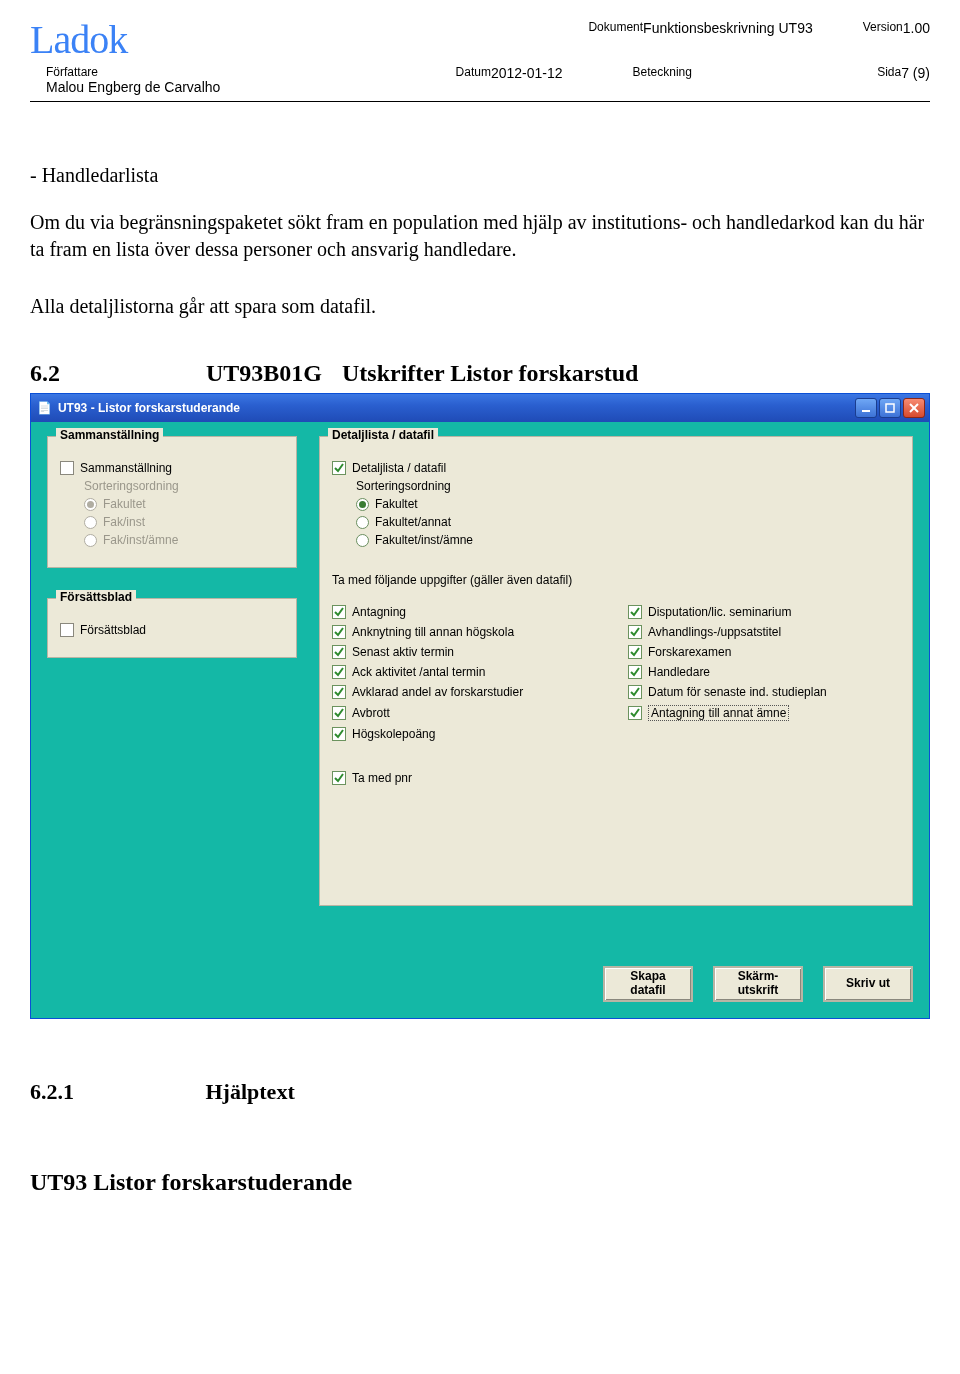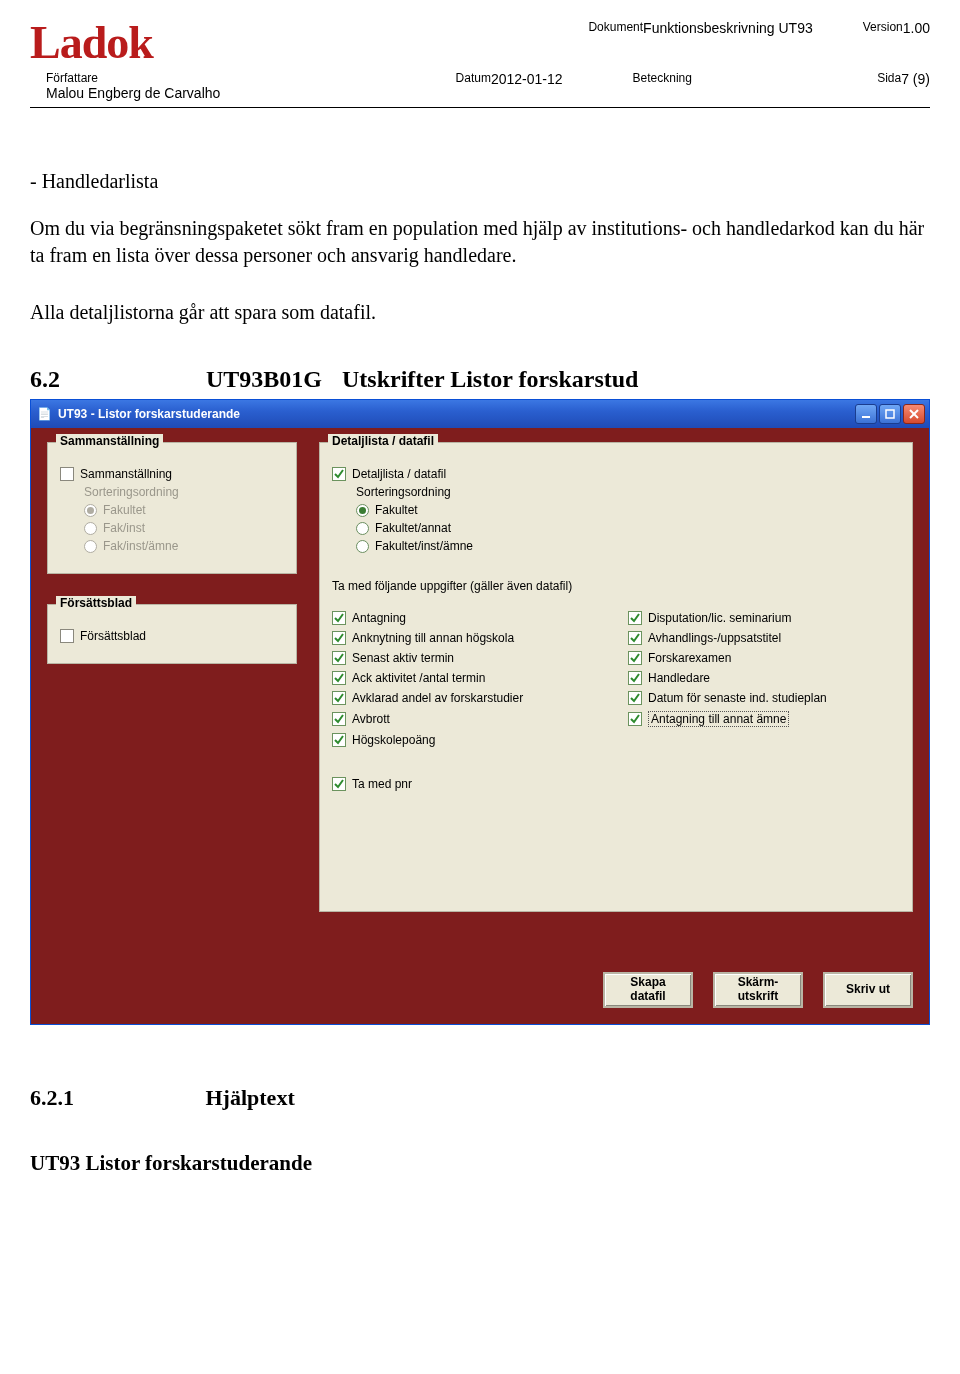--- a/index.html
+++ b/index.html
@@ -1,47 +1,47 @@
 <!DOCTYPE html>
 <html><head>
 <meta charset="utf-8">
 <style>
   * { box-sizing: border-box; margin: 0; padding: 0; }
   body { font-family: Arial, sans-serif; background: #fff; color: #000; width: 960px; }
   .page { padding: 16px 30px 40px 30px; }
   .header { display: flex; justify-content: space-between; align-items: flex-start; }
-  .logo { font-family: "Times New Roman", serif; font-weight: bold; font-size: 46px; color: #b91c1c; letter-spacing: -1px; }
+  .logo { font-family: "Times New Roman", serif; font-weight: normal; font-size: 40px; color: #3b82f6; letter-spacing: -1px; }
   .header-right { display: flex; gap: 50px; font-size: 13px; margin-top: 4px; }
   .hr-col { display: flex; flex-direction: row; }
   .hr-label { font-size: 12px; }
   .hr-val { font-size: 14px; }
   .hr-val.right { text-align: right; }
   .author-row { display: flex; justify-content: space-between; font-size: 13px; margin-top: 2px; margin-left: 16px; }
   .ar-left .hr-label, .ar-left .hr-val { display: block; }
   .ar-mid { display: flex; gap: 70px; margin-left: 50px; }
   .hr-line { border: none; border-top: 1.5px solid #000; margin: 6px 0 20px 0; }
   .body-text { font-family: "Times New Roman", serif; font-size: 20px; margin: 20px 0; line-height: 1.35; }
   .body-text.h { margin-top: 60px; }
   .section-h { font-family: "Times New Roman", serif; font-weight: bold; font-size: 24px; margin-top: 40px; }
   .section-h span { display: inline-block; }
   .section-h .num { width: 170px; }
   .section-h .sub { width: 130px; }
   .section-sub { font-family: "Times New Roman", serif; font-weight: bold; font-size: 22px; margin-top: 60px; }
   .section-sub .num { display: inline-block; width: 170px; }
-  .footer-h { font-family: "Times New Roman", serif; font-weight: bold; font-size: 21px; margin-top: 40px; }
+  .footer-h { font-family: "Times New Roman", serif; font-weight: bold; font-size: 24px; margin-top: 64px; }
 
   
   .xp-shell { margin-top: 6px; border: 1px solid #0a4fd6; background: #ece9d8; font-family: Tahoma, Verdana, Arial, sans-serif; font-size: 12px; }
   .xp-titlebar { height: 28px; background: linear-gradient(#3b77e3,#2a5fcf 40%,#1f4bb6); display: flex; align-items: center; justify-content: space-between; padding: 0 4px 0 6px; color: #fff; font-weight: bold; }
   .xp-titlebar .tleft { display: flex; align-items: center; gap: 6px; }
   .xp-winbtns { display: flex; gap: 2px; }
   .xp-winbtn { width: 22px; height: 20px; background: linear-gradient(#6fa7f5,#3c72d6); border: 1px solid #1a3d8f; border-radius: 3px; display: flex; align-items: center; justify-content: center; color: #fff; font-size: 11px; }
   .xp-winbtn.close { background: linear-gradient(#f78b72,#d64a2e); border: 1px solid #8a2718; }
   .xp-winbtn svg { display: block; }
-  .xp-client { padding: 14px 16px 16px 16px; background: #7f1d1d; }
+  .xp-client { padding: 14px 16px 16px 16px; background: #14b8a6; }
   .xp-cols { display: flex; align-items: flex-start; gap: 22px; }
   .left-col { width: 250px; }
   .right-col { flex: 1; }
   .groupbox { border: 1px solid #b9b5a4; padding: 10px 12px 16px 12px; position: relative; margin-bottom: 30px; background: #ece9d8; }
   .groupbox .gb-title { position: absolute; top: -9px; left: 8px; background: #ece9d8; padding: 0 4px; font-weight: bold; }
   .gb-row { display: flex; align-items: center; gap: 6px; margin: 4px 0; }
   .gb-row.indent { margin-left: 24px; }
   .gb-row .lbl { }
   .disabled { color: #9a978b; }
   .xp-check { width: 14px; height: 14px; border: 1px solid #6b935e; background: #fff; display: inline-flex; align-items: center; justify-content: center; flex-shrink: 0; }

